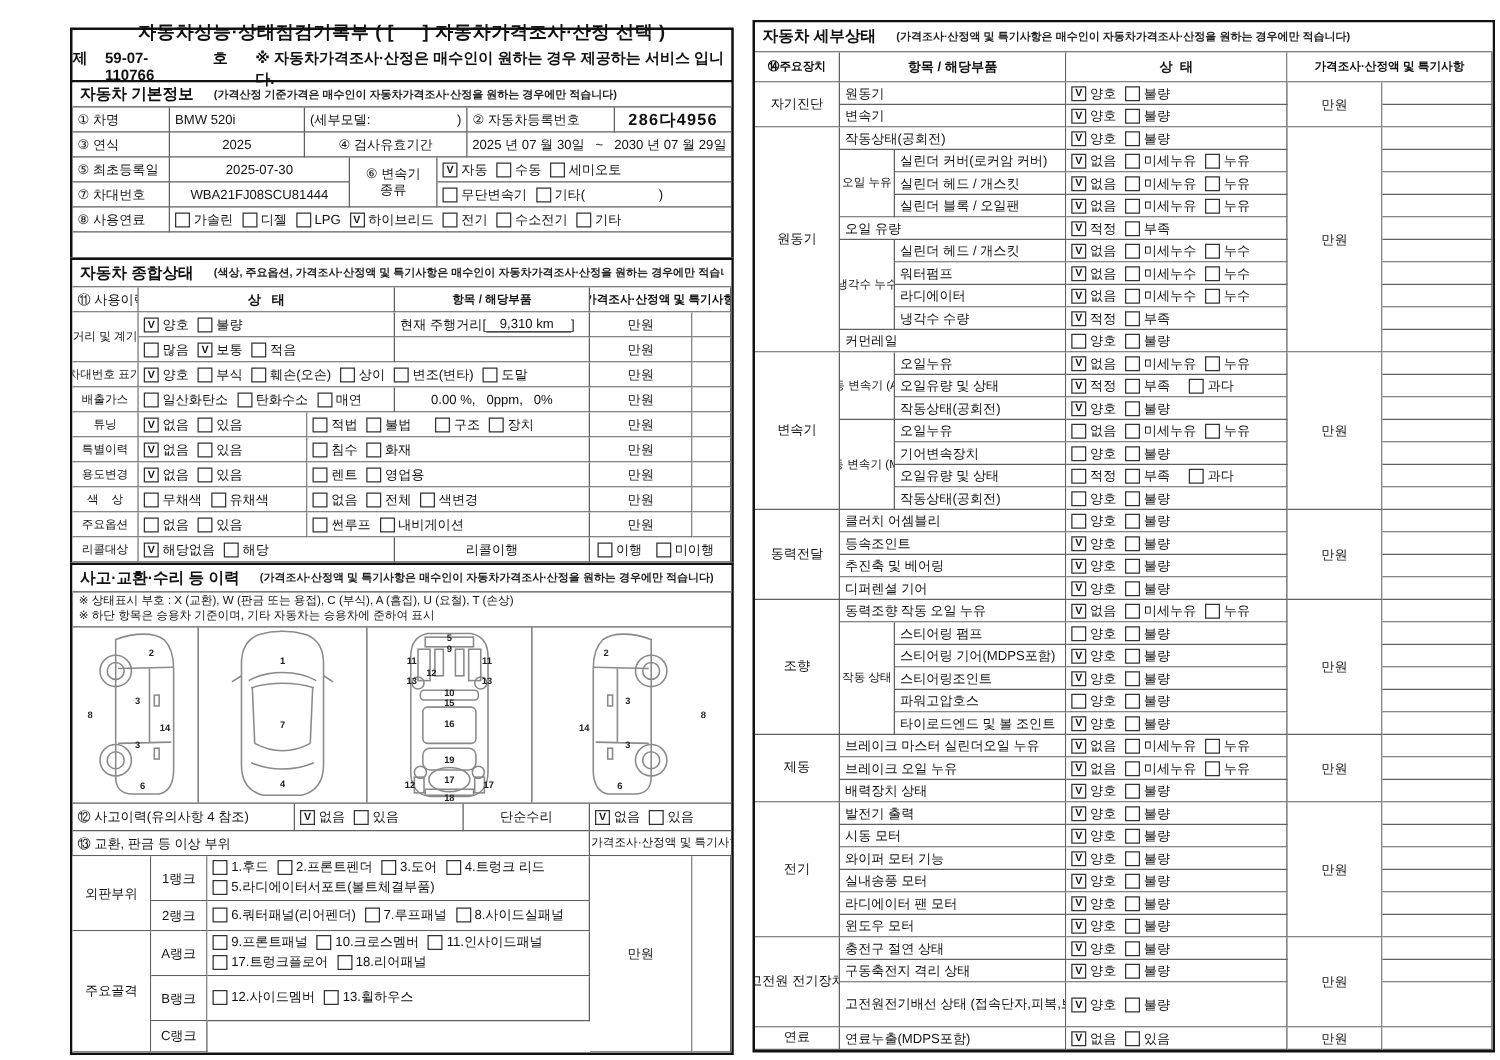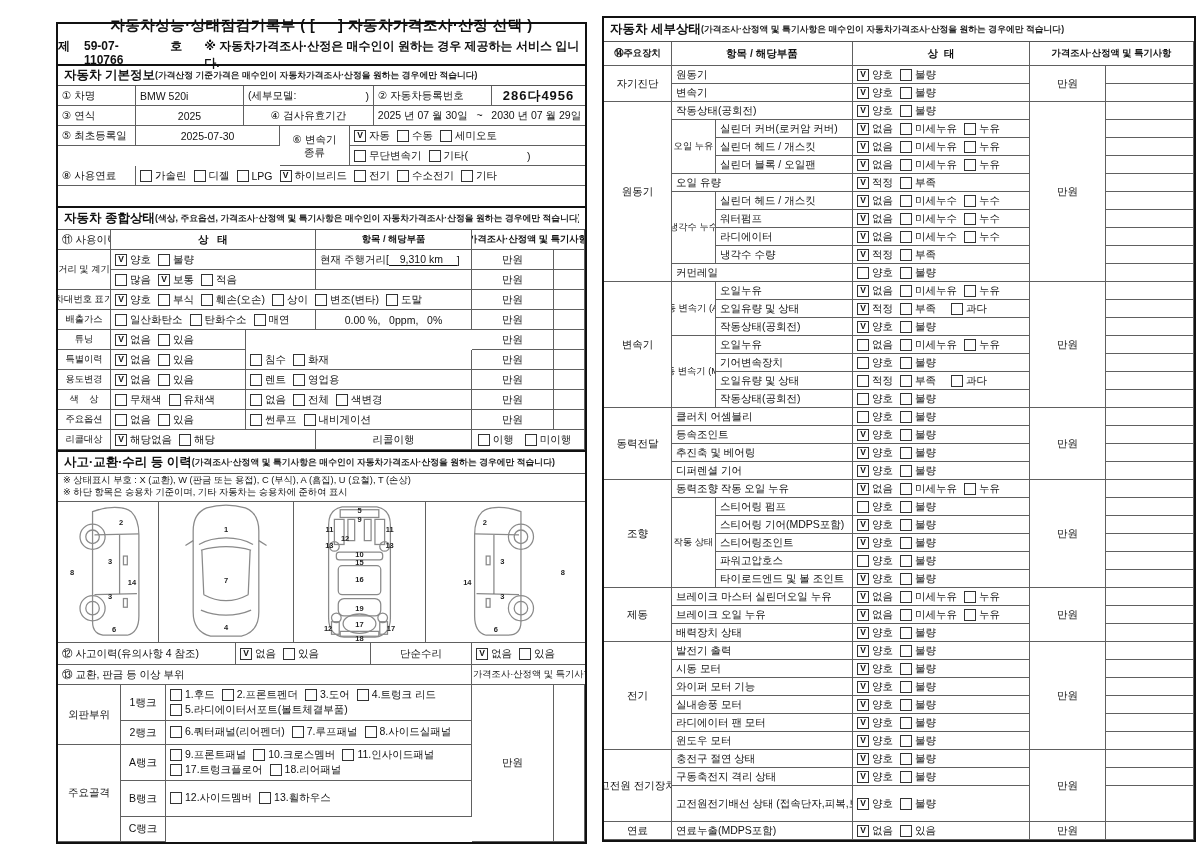--- a/index.html
+++ b/index.html
@@ -11,21 +11,21 @@
   .box{border:2px solid #111;background:#fff;box-sizing:border-box;}
   .stack{margin-top:-2px;}
   
   #title-box{height:44px;display:flex;flex-direction:column;justify-content:center;align-items:center;}
   .t1{font-size:14.5px;font-weight:bold;letter-spacing:.5px;}
   .t2{font-size:12px;font-weight:bold;margin-top:3px;display:flex;gap:8px;align-items:baseline;}
   .t2 .num{margin:0 6px;}
   .t2 .svc{margin-left:14px;}
   
   .sec-hdr{display:flex;align-items:center;padding:0 6px;border-bottom:1px solid #555;box-sizing:border-box;background:#fff;}
-  .sec-hdr .big{font-size:12.5px;font-weight:bold;margin-right:0;white-space:nowrap;}
+  .sec-hdr .big{font-size:12.5px;font-weight:bold;margin-right:16px;white-space:nowrap;}
   .sec-hdr .note{font-size:8.8px;font-weight:bold;color:#222;white-space:nowrap;overflow:hidden;}
   
   .frow{display:flex;box-sizing:border-box;}
   .fc{box-sizing:border-box;border-right:1px solid #606060;border-bottom:1px solid #606060;
       display:flex;align-items:center;padding:0 4px;overflow:hidden;white-space:nowrap;}
   .fc.last{border-right:none;}
   .fc.nb{border-bottom:none;margin-top:20px;}
   .lab{justify-content:center;text-align:center;}
   .ctr{justify-content:center;text-align:center;}
   .rt{justify-content:flex-end;}
@@ -92,20 +92,24 @@
       <div class="fc ctr" style="width:108px">2025</div>
       <div class="fc ctr" style="width:130px">④ 검사유효기간</div>
       <div class="fc last ctr" style="width:211px">2025 년 07 월 30일&nbsp;&nbsp;&nbsp;~&nbsp;&nbsp;&nbsp;2030 년 07 월 29일</div>
     </div>
     <div class="frow" style="height:40px">
       <div style="width:222px">
         <div class="frow" style="height:20px">
           <div class="fc" style="width:78px">⑤ 최초등록일</div>
           <div class="fc ctr" style="width:144px">2025-07-30</div>
         </div>
+        <div class="frow" style="height:20px">
+          <div class="fc" style="width:78px">⑦ 차대번호</div>
+          <div class="fc ctr" style="width:144px">WBA21FJ08SCU81444</div>
+        </div>
       </div>
       <div class="fc ctr pre" style="width:70px;height:40px">⑥ 변속기
 종류</div>
       <div style="width:235px">
         <div class="fc last" style="width:235px;height:20px">
             <span class="cb">
               <span class="bx">V</span>
               <span>자동</span>
             </span>
             <span class="cb">
@@ -284,20 +288,39 @@
         <div class="gc" style="grid-area: 4 / 6 / span 1 / span 1;"></div>
         <div class="gc lab pre small" style="grid-area: 5 / 1 / span 1 / span 1;">튜닝</div>
         <div class="gc" style="grid-area: 5 / 2 / span 1 / span 1;">
           <span class="cb">
             <span class="bx">V</span>
             <span>없음</span>
           </span>
           <span class="cb">
             <span class="bx"></span>
             <span>있음</span>
+          </span>
+        </div>
+        <div class="gc" style="grid-area: 5 / 3 / span 1 / span 2;">
+          <span class="cb">
+            <span class="bx"></span>
+            <span>적법</span>
+          </span>
+          <span class="cb">
+            <span class="bx"></span>
+            <span>불법</span>
+          </span>
+          <span class="gap" style="width: 12px;"></span>
+          <span class="cb">
+            <span class="bx"></span>
+            <span>구조</span>
+          </span>
+          <span class="cb">
+            <span class="bx"></span>
+            <span>장치</span>
           </span>
         </div>
         <div class="gc ctr" style="grid-area: 5 / 5 / span 1 / span 1;">만원</div>
         <div class="gc" style="grid-area: 5 / 6 / span 1 / span 1;"></div>
         <div class="gc lab pre small" style="grid-area: 6 / 1 / span 1 / span 1;">특별이력</div>
         <div class="gc" style="grid-area: 6 / 2 / span 1 / span 1;">
           <span class="cb">
             <span class="bx">V</span>
             <span>없음</span>
           </span>

